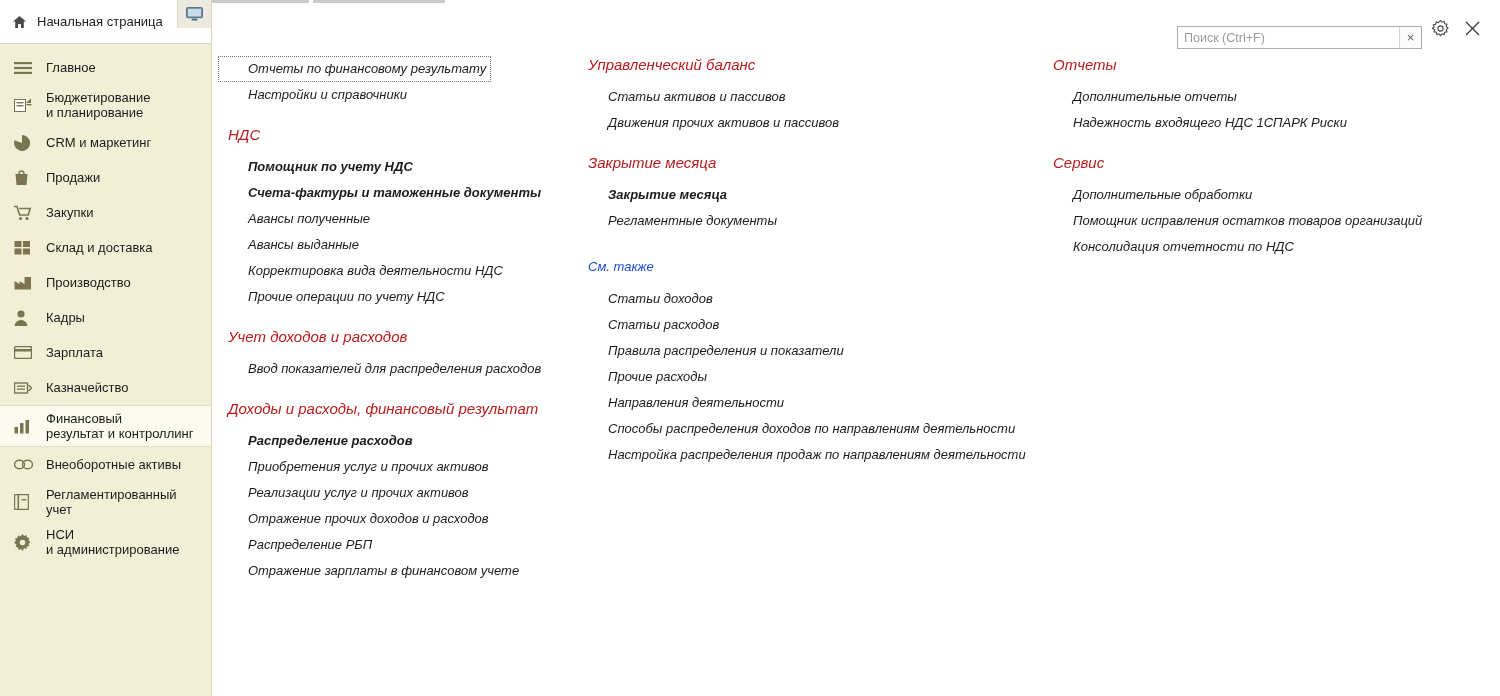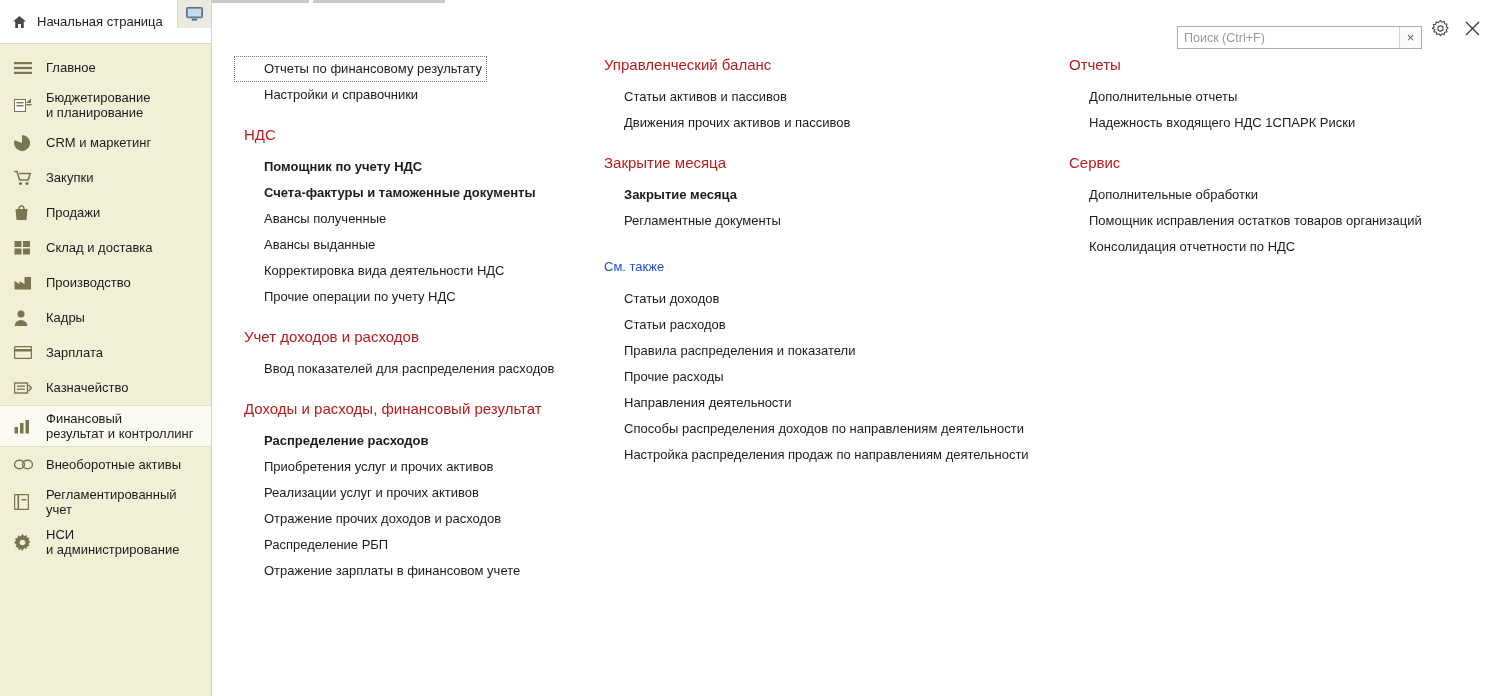--- a/index.html
+++ b/index.html
@@ -146,21 +146,22 @@
   }
 
   
   #content {
     position: absolute;
     top: 56px;
     left: 0;
     right: 0;
     bottom: 0;
     display: flex;
-    padding-left: 22px;
+    padding-left: 6px;
+    font-style: italic;
   }
   .col { position: relative; }
   .col-1 { width: 360px; flex: 0 0 360px; }
   .col-2 { width: 465px; flex: 0 0 465px; }
   .col-3 { width: 500px; flex: 0 0 500px; }
 
   .group { margin-bottom: 2px; }
   .group-title {
     color: #b91c1c;
     font-size: 15px;
@@ -245,37 +246,37 @@
         <span class="nav-icon">
           <svg width="16" height="16" viewBox="0 0 16 16">
             <path d="M8 8 L8 0 A8 8 0 1 1 0.6 5.2 Z" fill="#7a7450"></path>
           </svg>
         </span>
         <span class="nav-label">CRM и маркетинг</span>
       </div>
 
       <div class="nav-item">
         <span class="nav-icon">
+          <svg width="15" height="16" viewBox="0 0 15 16">
+            <path d="M1.5 4 h12 l-1 11 h-10 Z" fill="#7a7450"></path>
+            <path d="M5 4 a2.5 3 0 0 1 5 0" fill="none" stroke="#7a7450" stroke-width="1.4"></path>
+          </svg>
+        </span>
+        <span class="nav-label">Продажи</span>
+      </div>
+
+      <div class="nav-item">
+        <span class="nav-icon">
           <svg width="18" height="16" viewBox="0 0 18 16">
             <path d="M0 1.5 h3 l2.6 8.5 h8.6 l2-6.5 h-11" fill="none" stroke="#7a7450" stroke-width="1.6"></path>
             <circle cx="6.5" cy="13.5" r="1.6" fill="#7a7450"></circle>
             <circle cx="13" cy="13.5" r="1.6" fill="#7a7450"></circle>
           </svg>
         </span>
         <span class="nav-label">Закупки</span>
-      </div>
-
-      <div class="nav-item">
-        <span class="nav-icon">
-          <svg width="15" height="16" viewBox="0 0 15 16">
-            <path d="M1.5 4 h12 l-1 11 h-10 Z" fill="#7a7450"></path>
-            <path d="M5 4 a2.5 3 0 0 1 5 0" fill="none" stroke="#7a7450" stroke-width="1.4"></path>
-          </svg>
-        </span>
-        <span class="nav-label">Продажи</span>
       </div>
 
       <div class="nav-item">
         <span class="nav-icon">
           <svg width="17" height="15" viewBox="0 0 17 15">
             <rect x="0.5" y="1" width="7" height="6" fill="#7a7450"></rect>
             <rect x="9" y="1" width="7" height="6" fill="#7a7450"></rect>
             <rect x="0.5" y="8.5" width="7" height="6" fill="#7a7450"></rect>
             <rect x="9" y="8.5" width="7" height="6" fill="#7a7450"></rect>
           </svg>

